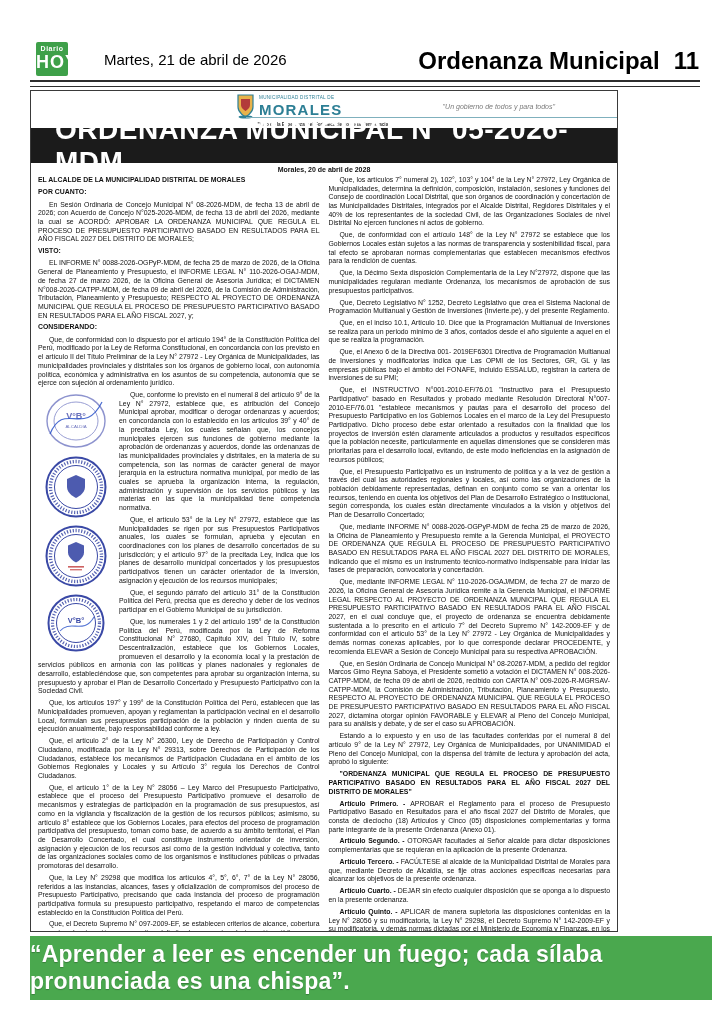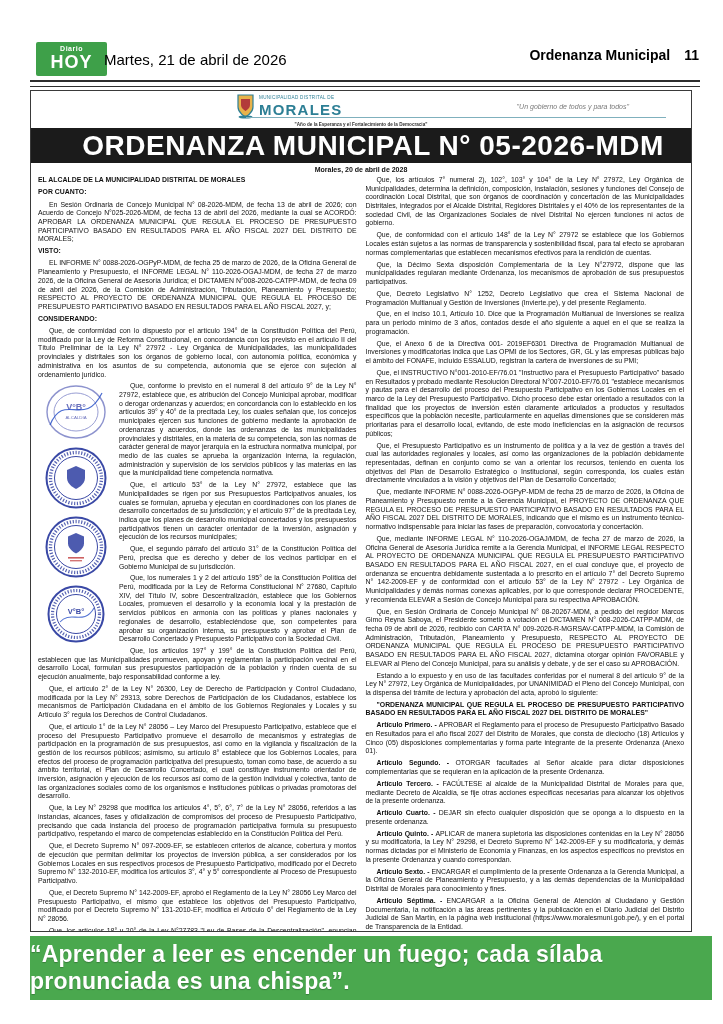--- a/index.html
+++ b/index.html
@@ -4,33 +4,33 @@
 <style>
   html,body{margin:0;padding:0;}
   body{
     width:723px;height:1024px;position:relative;background:#ffffff;
     font-family:"Liberation Sans", sans-serif;color:#111;
     -webkit-font-smoothing:antialiased;
   }
   
   .page-header{position:absolute;left:36px;right:24px;top:42px;height:38px;}
   .logo-hoy{
-    position:absolute;left:0;top:0;width:71px;height:34px;background:#3ea049;
+    position:absolute;left:0;top:0;width:32px;height:34px;background:#3ea049;
     border-radius:2px;color:#fff;text-align:center;line-height:1;
   }
   .logo-hoy .diario{display:block;font-size:7px;font-weight:bold;margin-top:3px;letter-spacing:.5px;}
   .logo-hoy .hoy{display:block;font-size:18px;font-weight:bold;letter-spacing:1px;margin-top:1px;}
   .header-date{position:absolute;left:68px;top:9px;font-size:15px;color:#000000;}
-  .header-right{position:absolute;right:0;top:5px;font-size:14px;font-weight:bold;color:#000;}
+  .header-right{position:absolute;right:0;top:5px;font-size:24px;font-weight:bold;color:#000;}
   .header-right .pagenum{margin-left:14px;}
   .double-rule{position:absolute;left:30px;right:23px;top:80px;height:4px;
     border-top:2.5px solid #2e2e2e;border-bottom:1.5px solid #2e2e2e;}
   
   .content-box{
-    position:absolute;left:30px;top:90px;width:662px;height:842px;
+    position:absolute;left:30px;top:90px;width:588px;height:842px;
     border:1.5px solid #3a3a3a;background:#fff;overflow:hidden;box-sizing:border-box;
   }
   .muni-band{position:relative;height:30px;}
   .muni-logo{position:absolute;left:205px;top:3px;display:flex;align-items:center;}
   .muni-text{margin-left:4px;line-height:1;}
   .muni-small{font-size:4.6px;color:#2d7f95;letter-spacing:.3px;display:block;}
   .muni-name{font-size:15px;font-weight:bold;color:#2d7f95;letter-spacing:1.2px;display:block;margin-top:1px;}
   .muni-underline{position:absolute;left:215px;top:26px;width:420px;height:1px;background:#7fb0bd;}
   .muni-slogan{position:absolute;right:62px;top:12px;font-size:7px;font-style:italic;color:#7a7a7a;}
   .muni-motto{text-align:center;font-size:4.6px;font-weight:bold;color:#333;height:7px;line-height:7px;}

